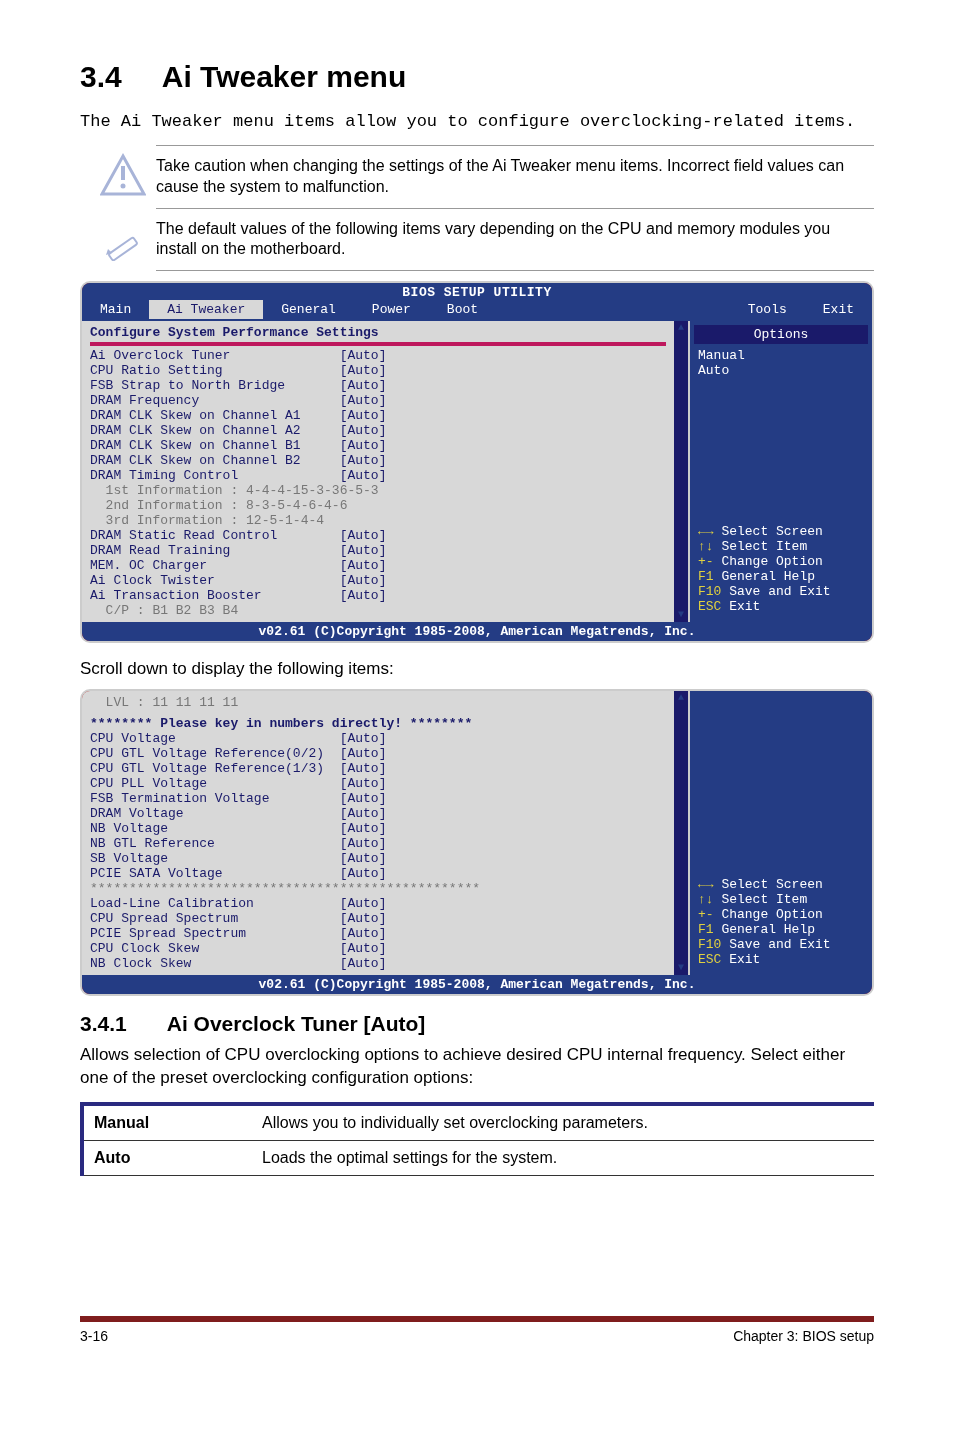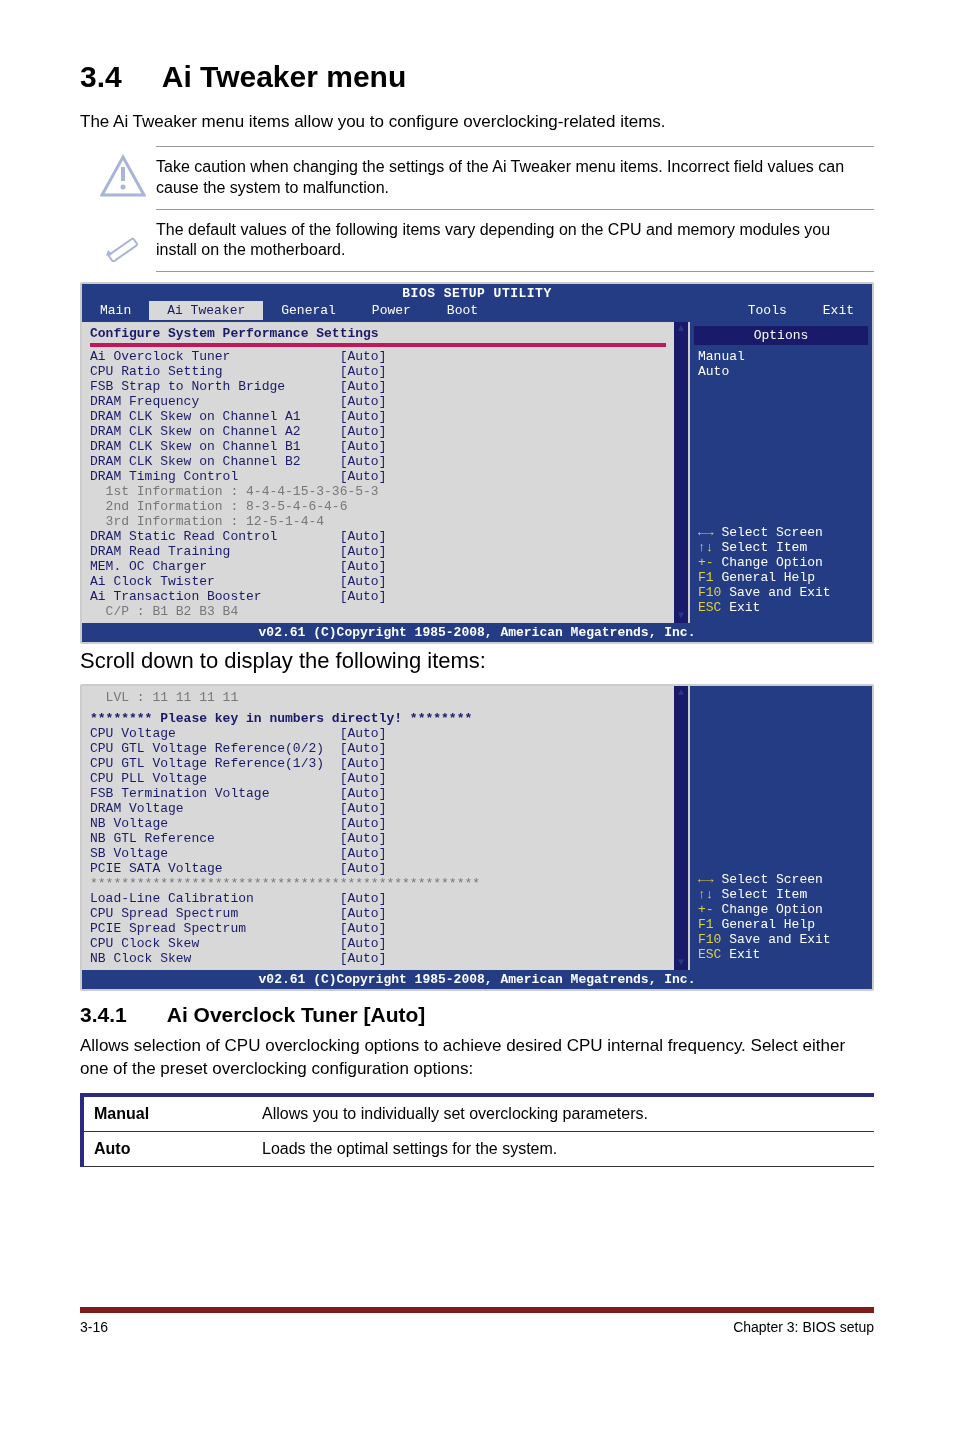--- a/index.html
+++ b/index.html
@@ -15,20 +15,21 @@
   }
   h1.section-title {
     font-size: 30px;
     font-weight: bold;
     margin: 0 0 18px 0;
   }
   h1.section-title .num { margin-right: 40px; text-align: center; }
   p.intro {
     font-size: 17px;
     margin: 0 0 14px 0;
+    font-family: Liberation Mono, monospace;
   }
   .note-block {
     display: flex;
     align-items: flex-start;
     margin-left: 20px;
     margin-bottom: 4px;
   }
   .note-icon {
     width: 46px;
     flex: 0 0 46px;
@@ -40,23 +41,23 @@
     padding: 6px 0;
     font-size: 16px;
     line-height: 1.3;
   }
   .note-sep {
     border-top: 1px solid #999;
     margin: 4px 0 4px 76px;
   }
   
   .bios {
-    margin: 10px 0 4px 0;
+    margin: 10px 0 16px 0;
     border: 2px solid #ccc;
-    border-radius: 2px;
+    border-radius: 10px;
     background: #b91c1c;
     color: #fff;
     font-family: "Courier New", monospace;
     font-size: 13px;
     overflow: hidden;
   }
   .bios-title {
     background: #243c84;
     color: #ffffff;
     text-align: center;
@@ -145,21 +146,21 @@
   }
   .legend .y { color: #e0d040; }
   .bios-foot {
     background: #243c84;
     color: #fff;
     text-align: center;
     padding: 2px 0;
     font-weight: bold;
   }
   .scroll-note {
-    font-size: 22px;
+    font-size: 17px;
     margin: 4px 0 6px 0;
   }
   
   .bios2 .bios-left { padding-top: 4px; }
   .asterisk-row { color: #1a1a6a; align-items: flex-end; }
   h2.subsec {
     font-size: 21px;
     font-weight: bold;
     margin: 12px 0 8px 0;
   }

